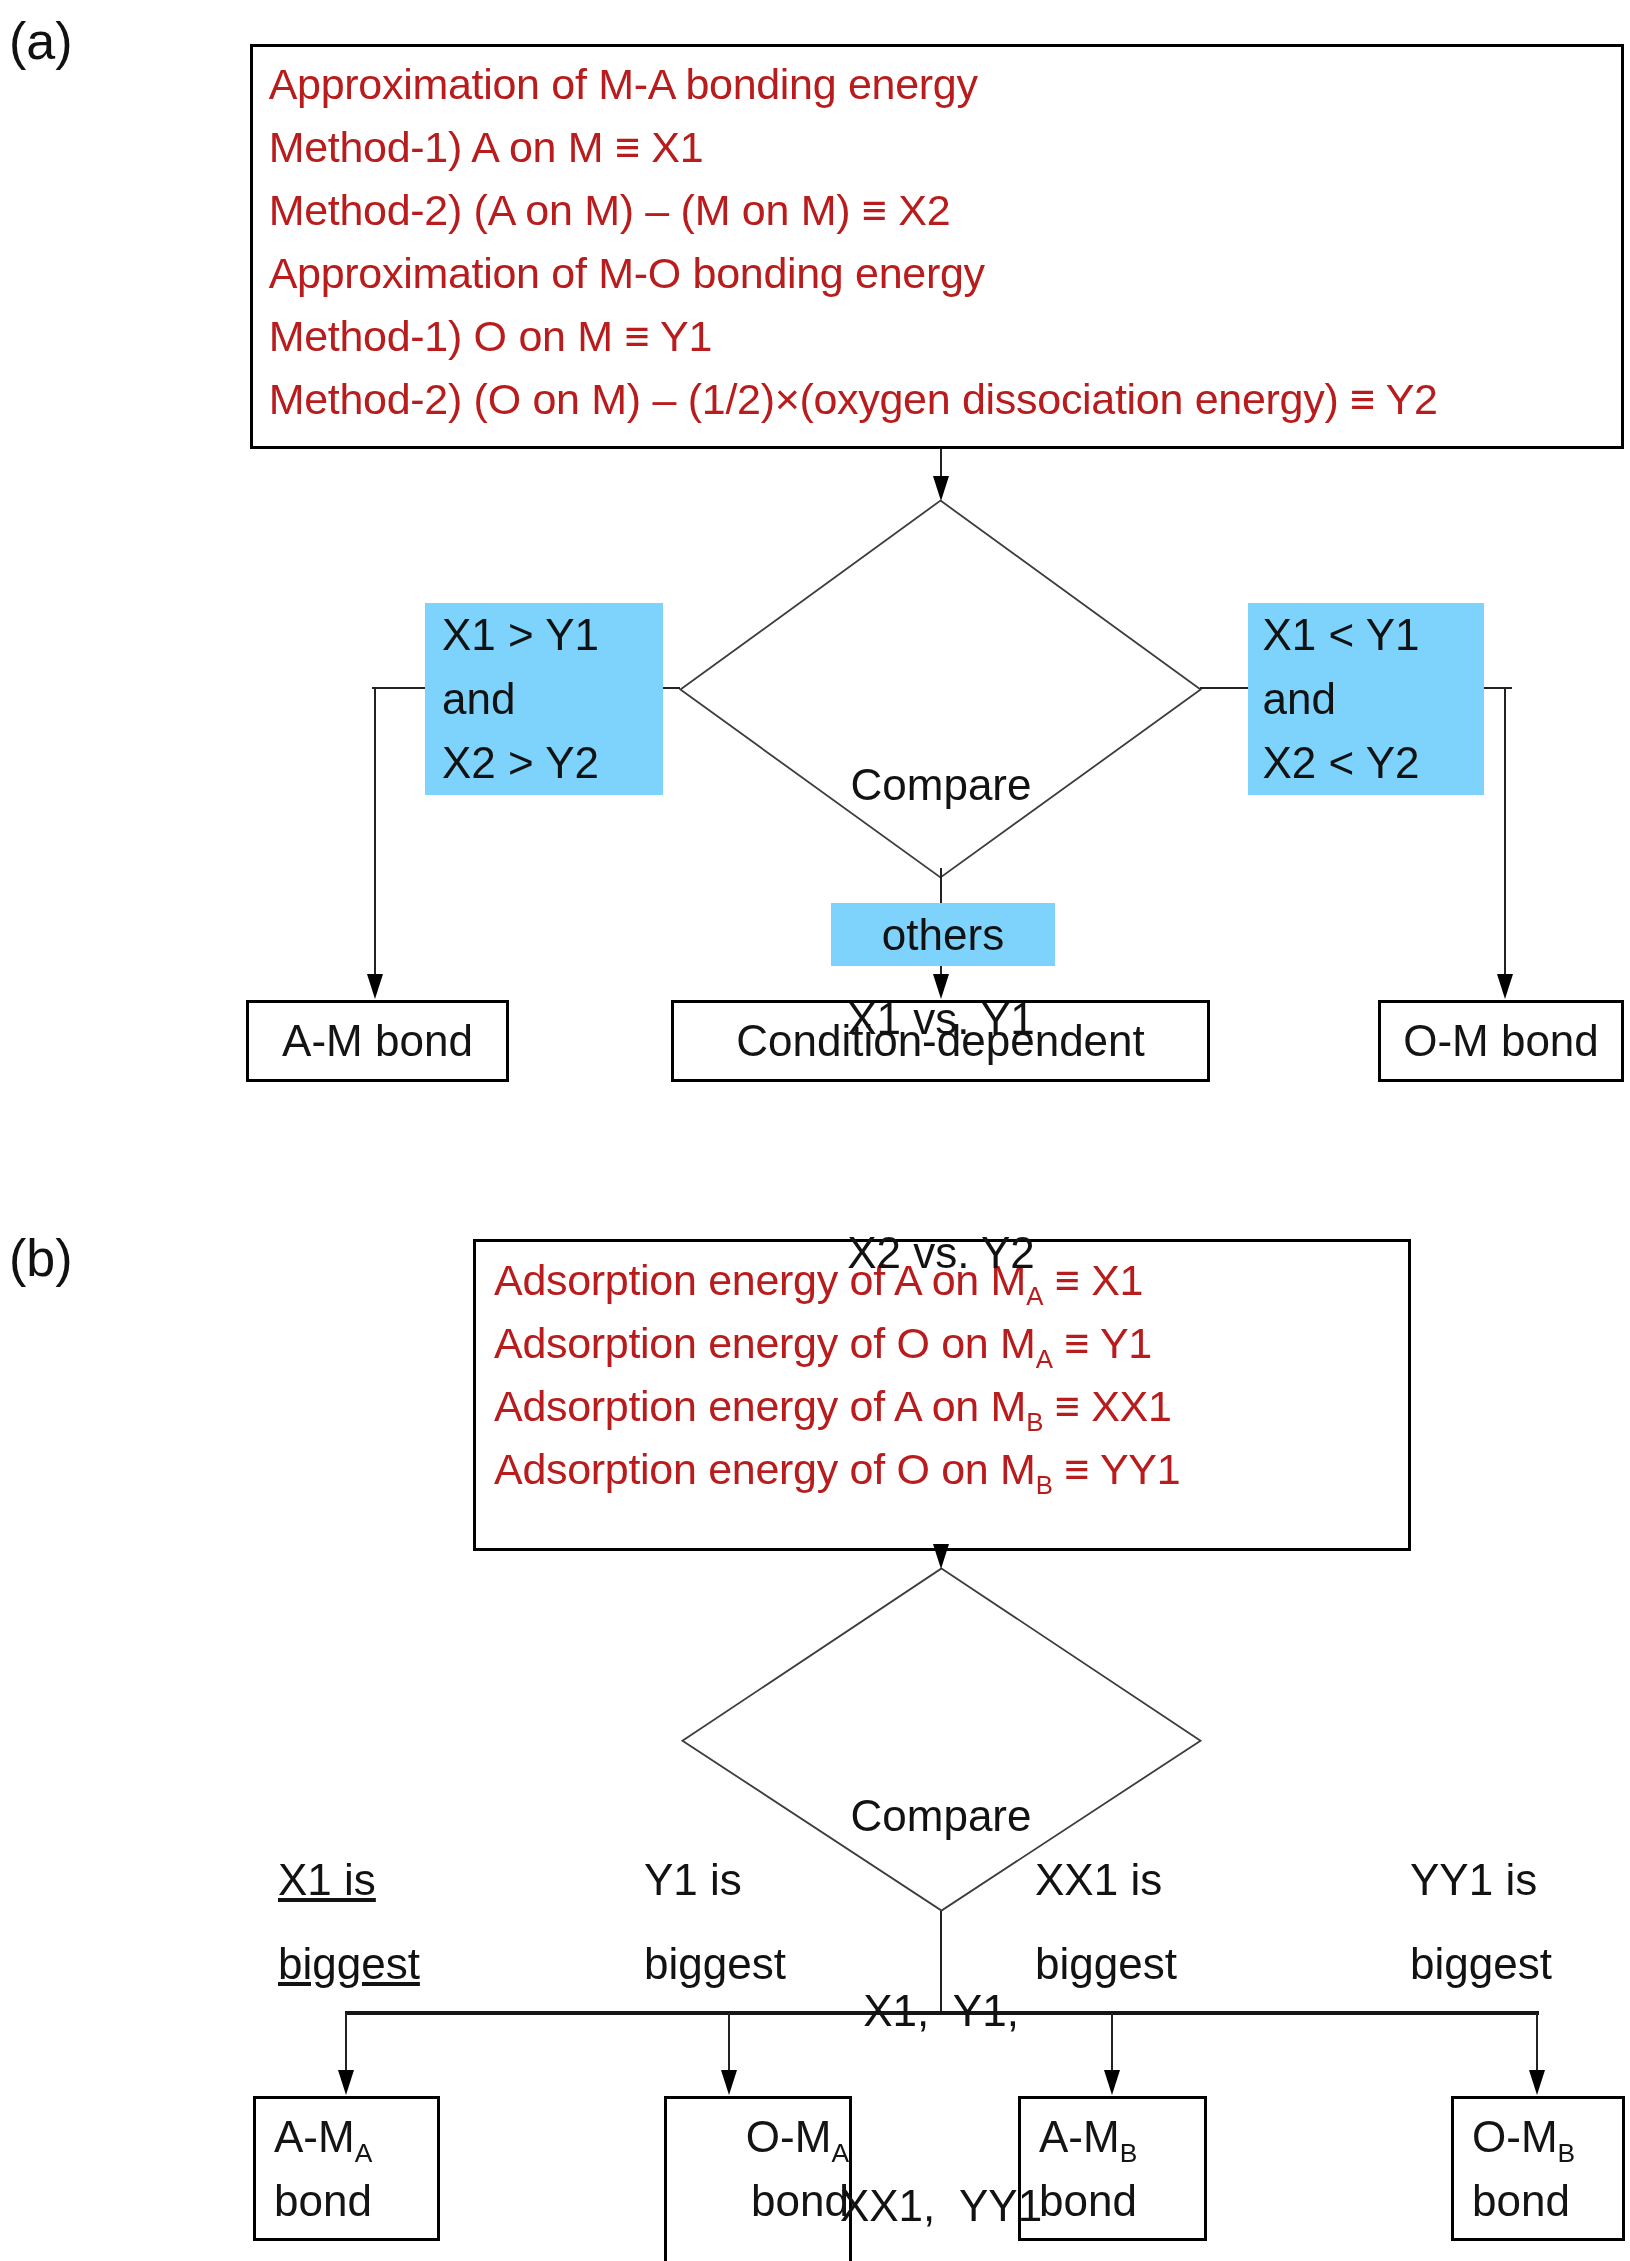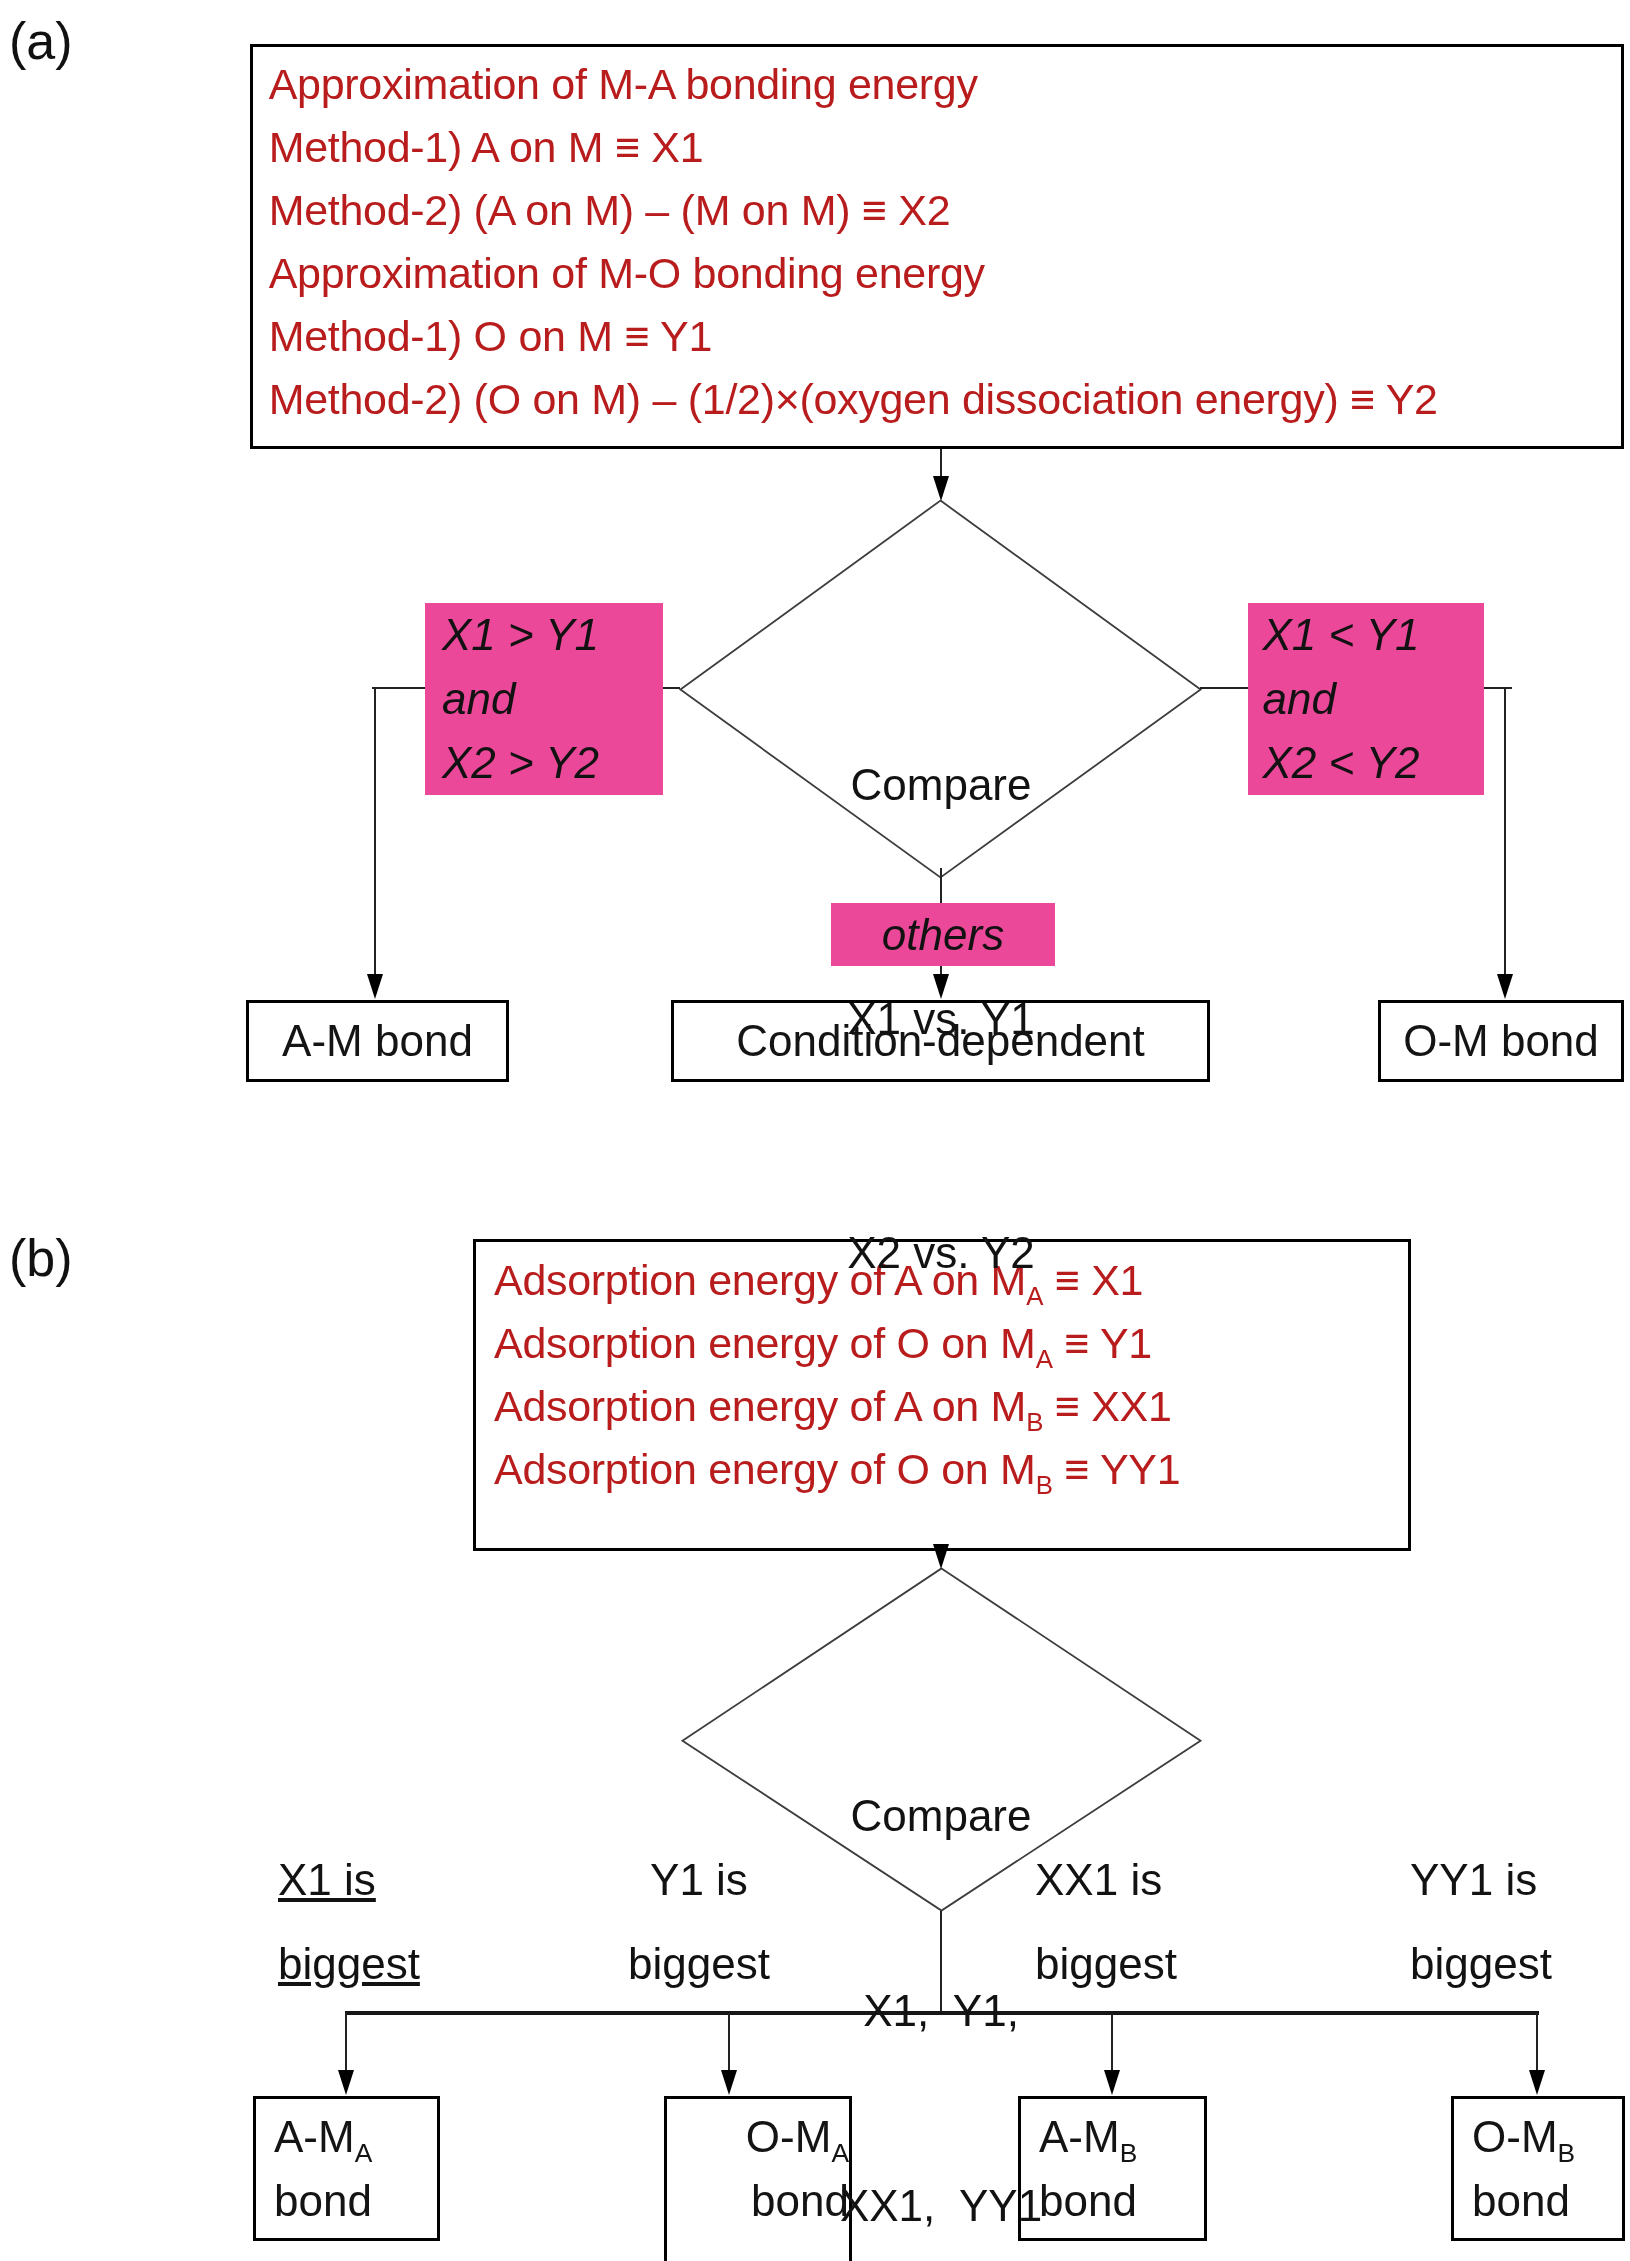--- a/index.html
+++ b/index.html
@@ -10,21 +10,21 @@
   .part-label{position:absolute;font-size:52px;line-height:1.1;color:#111;}
   .box{position:absolute;border:3px solid #000;background:#fff;box-sizing:border-box;z-index:2;}
   .info-line{white-space:pre;font-size:43px;line-height:63px;letter-spacing:-0.3px;color:#b91c1c;}
   .vline,.hline{position:absolute;background:#222;z-index:1;}
   .arrow-head{
     position:absolute;width:0;height:0;z-index:3;
     border-left:8.4px solid transparent;border-right:8.4px solid transparent;border-top:25px solid #000;
   }
   .diamond-svg{position:absolute;z-index:1;}
   .diamond-text{position:absolute;text-align:center;font-size:44px;white-space:pre;z-index:4;color:#121212;}
-  .cond{position:absolute;font-size:44px;background:#ec4899;z-index:4;color:#121212;font-style:italic;}
+  .cond{position:absolute;font-size:44px;background:#7dd3fc;z-index:4;color:#121212;}
   .plain-label{position:absolute;font-size:44px;z-index:4;color:#121212;}
   .center-text{display:flex;align-items:center;justify-content:center;font-size:44px;white-space:pre;}
   sub{font-size:60%;line-height:0;}
 
   
   #label-a{left:9px;top:13.3px;}
   #box-a{left:250px;top:44px;width:1374px;height:405px;padding:6px 0 0 15.7px;}
   #va1{left:940px;top:449px;width:2.4px;height:29px;}
   #ha1{left:933px;top:476px;}
   #diamond-a{left:678px;top:498px;}
@@ -45,21 +45,21 @@
   #res-a3{left:1378px;top:1000px;width:246px;height:82px;}
 
   
   #label-b{left:9px;top:1230px;}
   #box-b{left:473px;top:1239px;width:938px;height:312px;padding:7.2px 0 0 18px;}
   #vb1{left:940px;top:1503px;width:2.4px;height:42px;}
   #hb1{left:933px;top:1544px;}
   #diamond-b{left:680px;top:1566px;}
   #diamond-b-text{left:748px;top:1653px;width:386px;line-height:65px;}
   #cond-b1{left:278px;top:1838px;line-height:84px;text-decoration:underline;}
-  #cond-b2{left:628px;top:1838px;line-height:84px;text-align:center;}
+  #cond-b2{left:644px;top:1838px;line-height:84px;}
   #cond-b3{left:1035px;top:1838px;line-height:84px;}
   #cond-b4{left:1410px;top:1838px;line-height:84px;}
   #vb2{left:940px;top:1911px;width:2.4px;height:104px;}
   #hb{left:345px;top:2011px;width:1194px;height:3.6px;background:#161616;}
   #drop1{left:345px;top:2013px;width:2.4px;height:57px;}
   #drop2{left:728px;top:2013px;width:2.4px;height:57px;}
   #drop3{left:1111px;top:2013px;width:2.4px;height:57px;}
   #drop4{left:1536px;top:2013px;width:2.4px;height:57px;}
   #dh1{left:338px;top:2070px;}
   #dh2{left:721px;top:2070px;}

